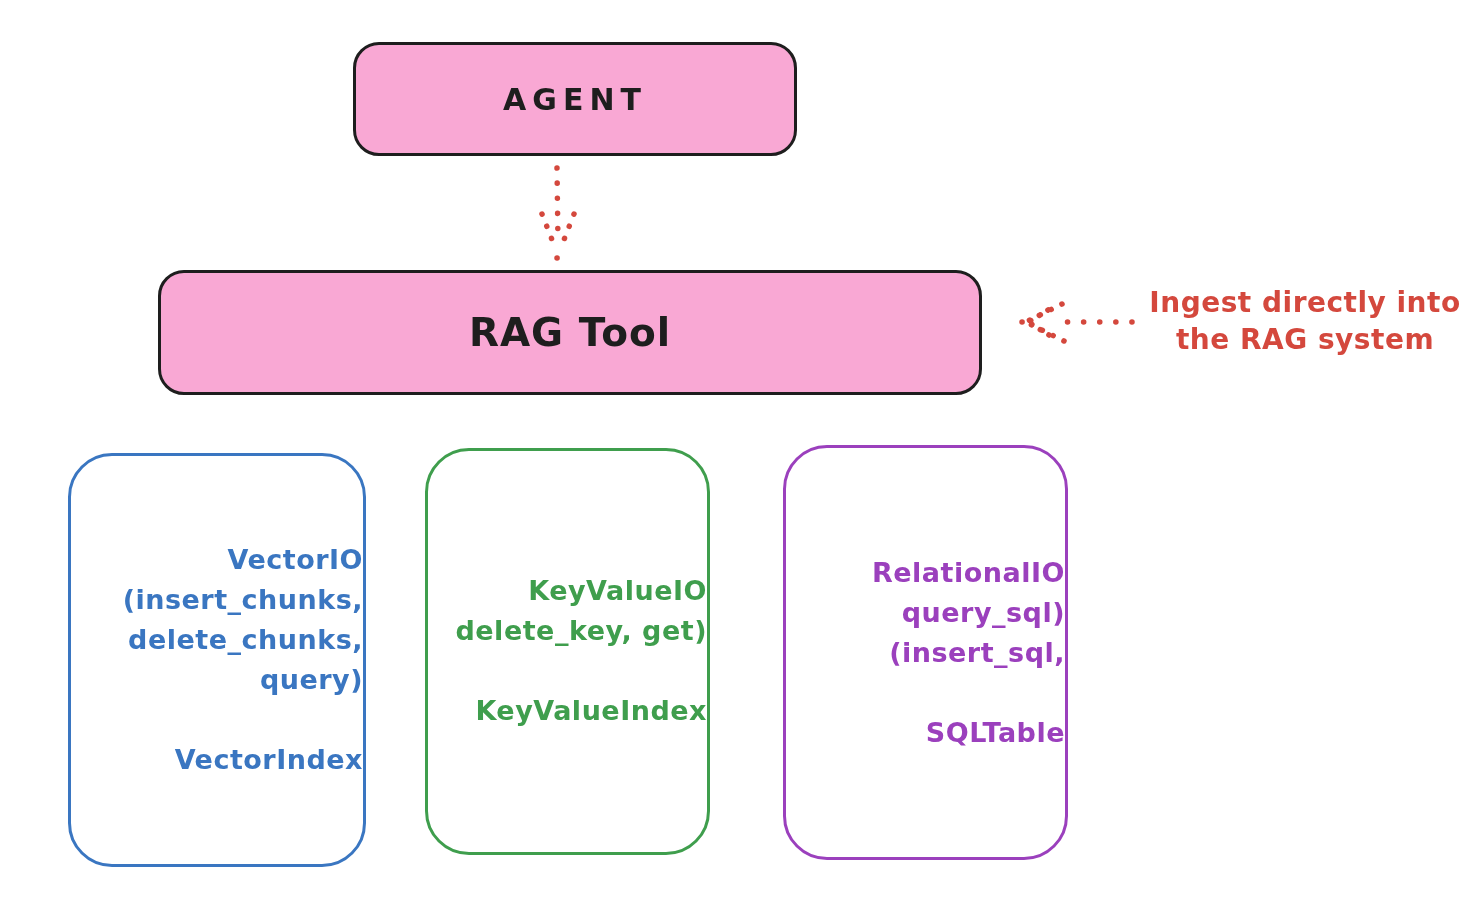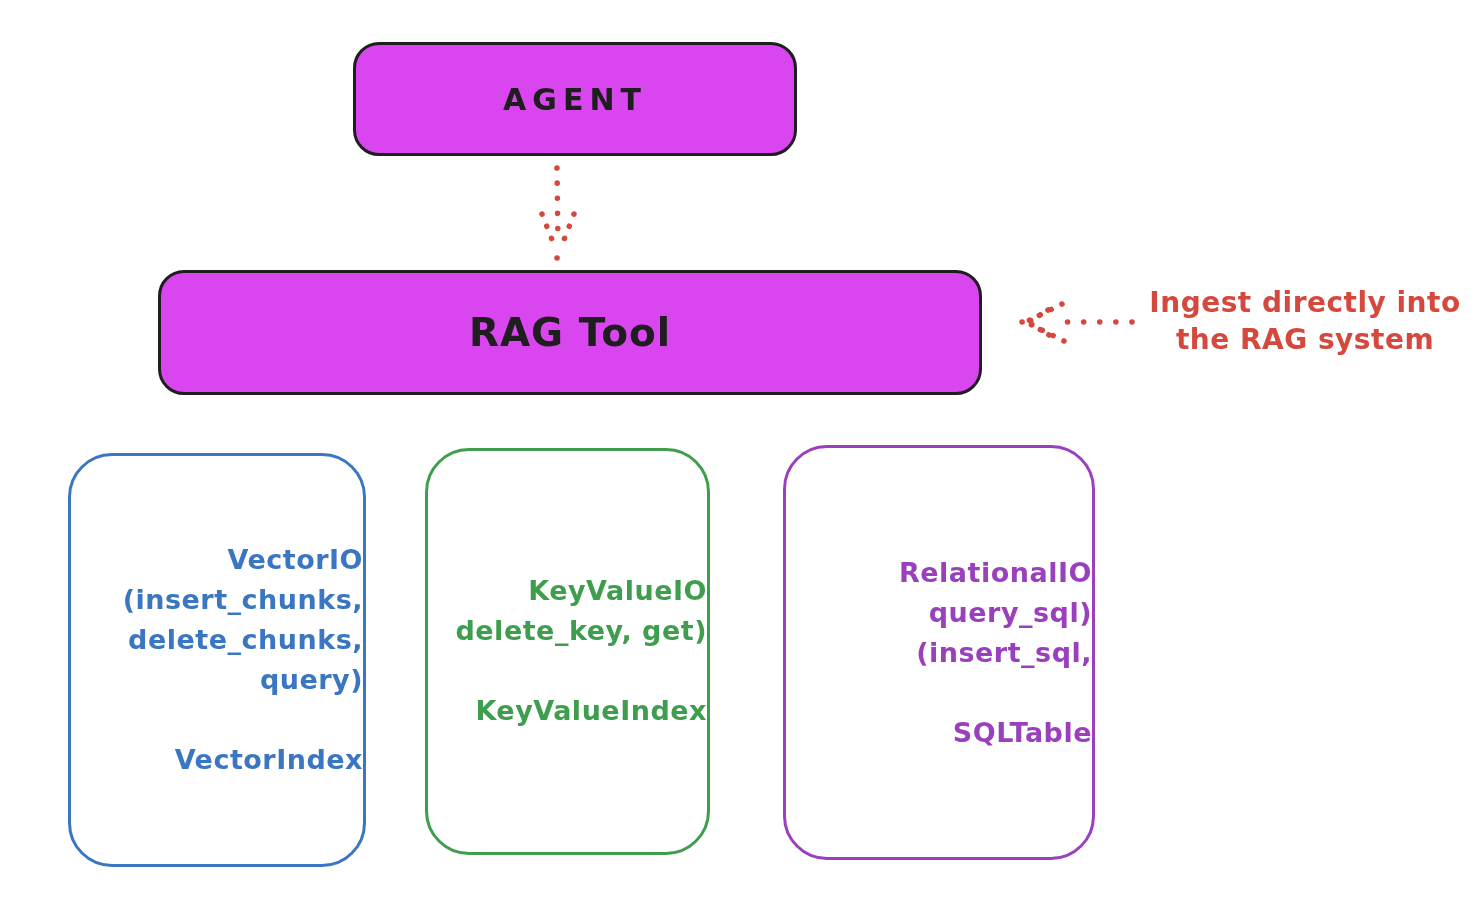--- a/index.html
+++ b/index.html
@@ -11,21 +11,21 @@
     position: relative;
     width: 1484px;
     height: 910px;
     background: #ffffff;
     overflow: hidden;
     font-family: "DejaVu Sans", sans-serif;
   }
   .node {
     position: absolute;
     box-sizing: border-box;
-    background: #d946ef;
+    background: #f9a8d4;
     display: flex;
     align-items: center;
     justify-content: center;
     text-align: center;
   }
   .node-black {
     border: 3.5px solid #1e1e1e;
     border-radius: 26px;
     color: #1e1e1e;
   }
@@ -58,21 +58,21 @@
     color: #3a76c1;
     padding-top: 84px;
   }
   .store-kv {
     left: 425px; top: 448px; width: 285px; height: 407px;
     border: 3px solid #3f9e4d;
     color: #3f9e4d;
     padding-top: 120px;
   }
   .store-rel {
-    left: 783px; top: 445px; width: 312px; height: 415px;
+    left: 783px; top: 445px; width: 285px; height: 415px;
     border: 3px solid #9b40bd;
     color: #9b40bd;
     padding-top: 105px;
   }
   .index-label {
     margin-top: 40px;
     margin-left: 44px;
   }
   .annotation {
     position: absolute;

